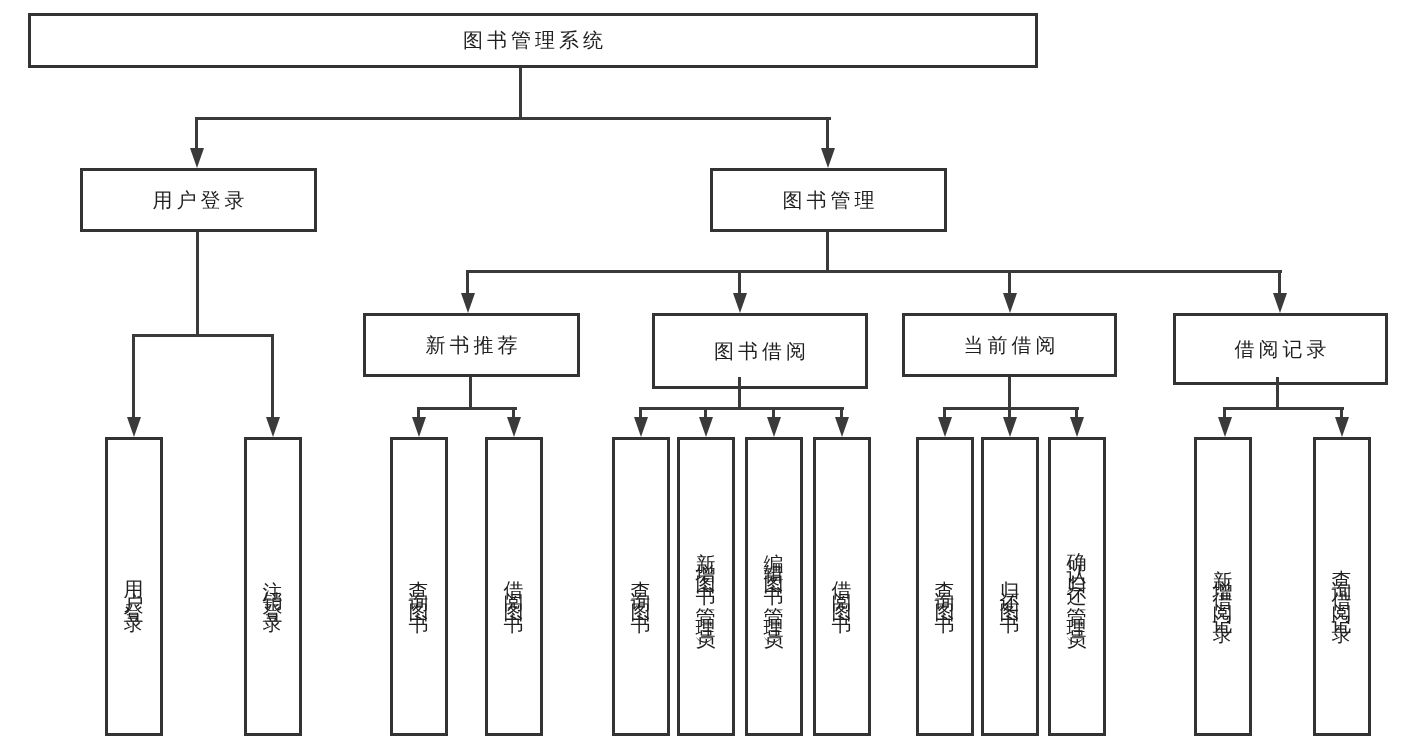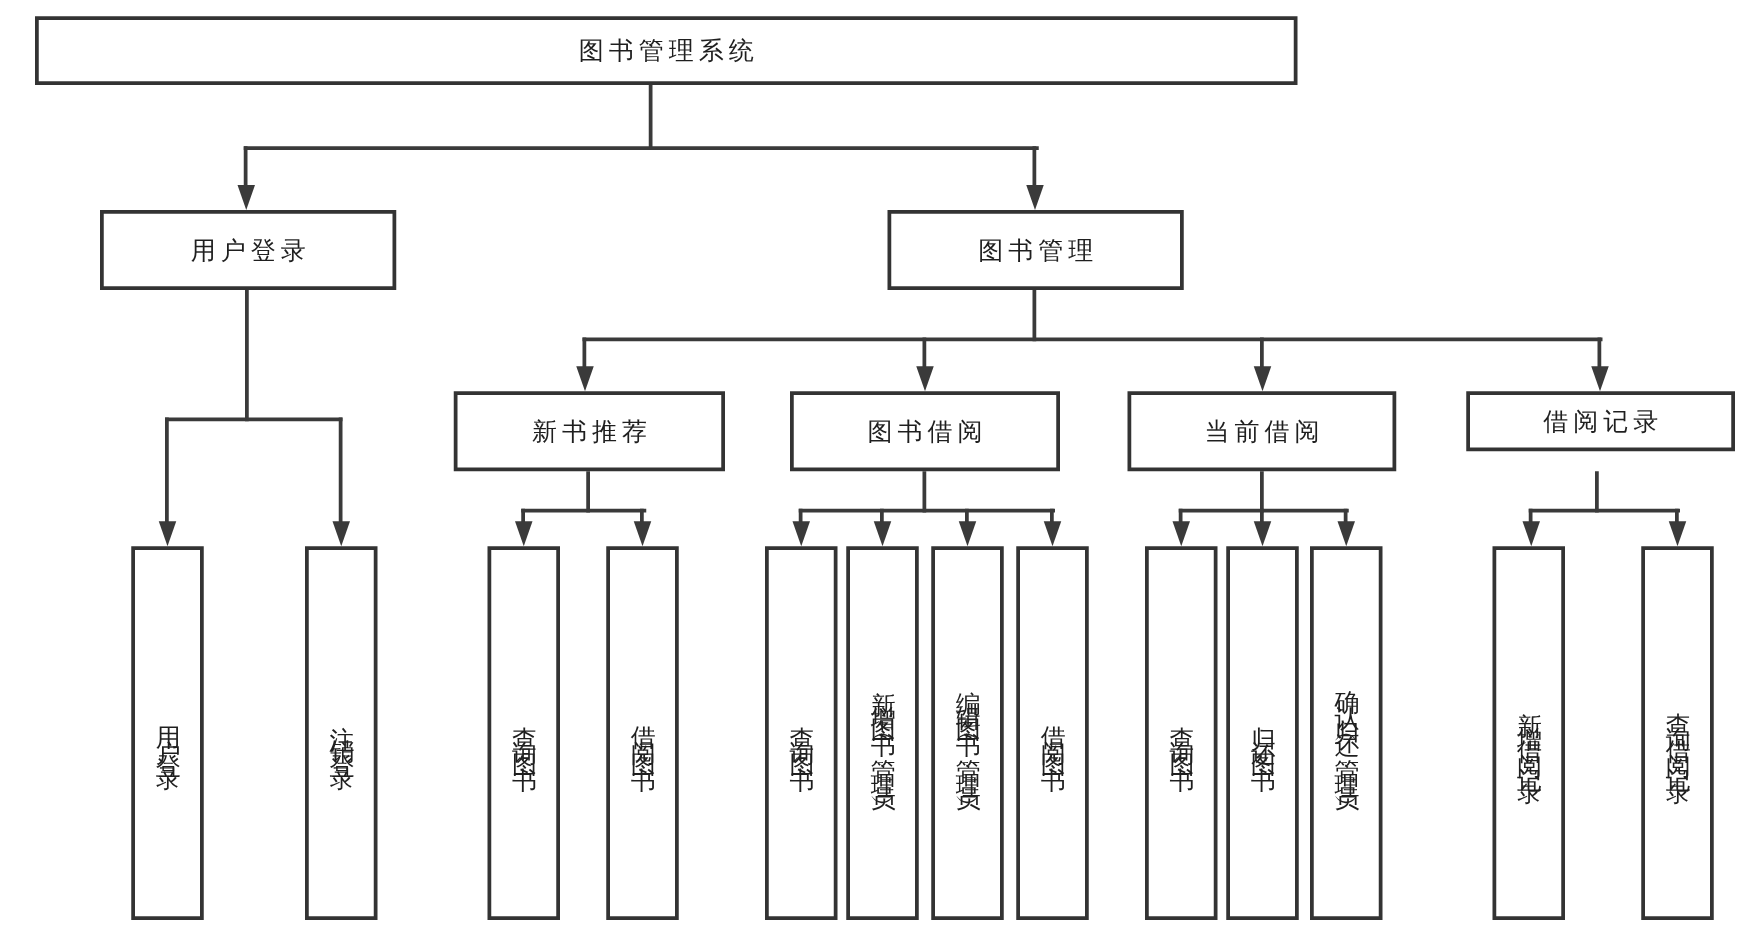--- a/index.html
+++ b/index.html
@@ -52,23 +52,23 @@
 <body>
 
 <div id="canvas">
 
   <div class="box hbox" style="left:28px;top:13px;width:1010px;height:55px">图书管理系统</div>
 
   <div class="box hbox" style="left:80px;top:168px;width:237px;height:64px">用户登录</div>
   <div class="box hbox" style="left:363px;top:313px;width:217px;height:64px">新书推荐</div>
 
   <div class="box hbox" style="left:710px;top:168px;width:237px;height:64px">图书管理</div>
-  <div class="box hbox" style="left:632px;top:313px;width:216px;height:64px">图书借阅</div>
+  <div class="box hbox" style="left:652px;top:313px;width:216px;height:76px">图书借阅</div>
   <div class="box hbox" style="left:902px;top:313px;width:215px;height:64px">当前借阅</div>
-  <div class="box hbox" style="left:1173px;top:313px;width:215px;height:48px">借阅记录</div>
+  <div class="box hbox" style="left:1173px;top:313px;width:215px;height:72px">借阅记录</div>
 
   <div class="box vbox" style="left:105px">用户登录</div>
   <div class="box vbox" style="left:244px">注销登录</div>
 
   <div class="box vbox" style="left:390px">查询图书</div>
   <div class="box vbox" style="left:485px">借阅图书</div>
 
   <div class="box vbox" style="left:612px">查询图书</div>
   <div class="box vbox" style="left:677px">新增图书（管理员）</div>
   <div class="box vbox" style="left:745px">编辑图书（管理员）</div>

